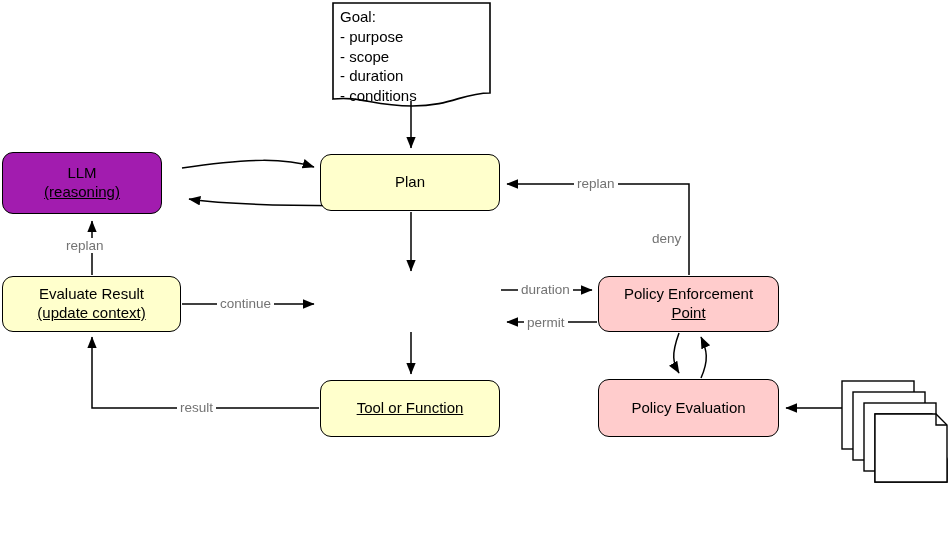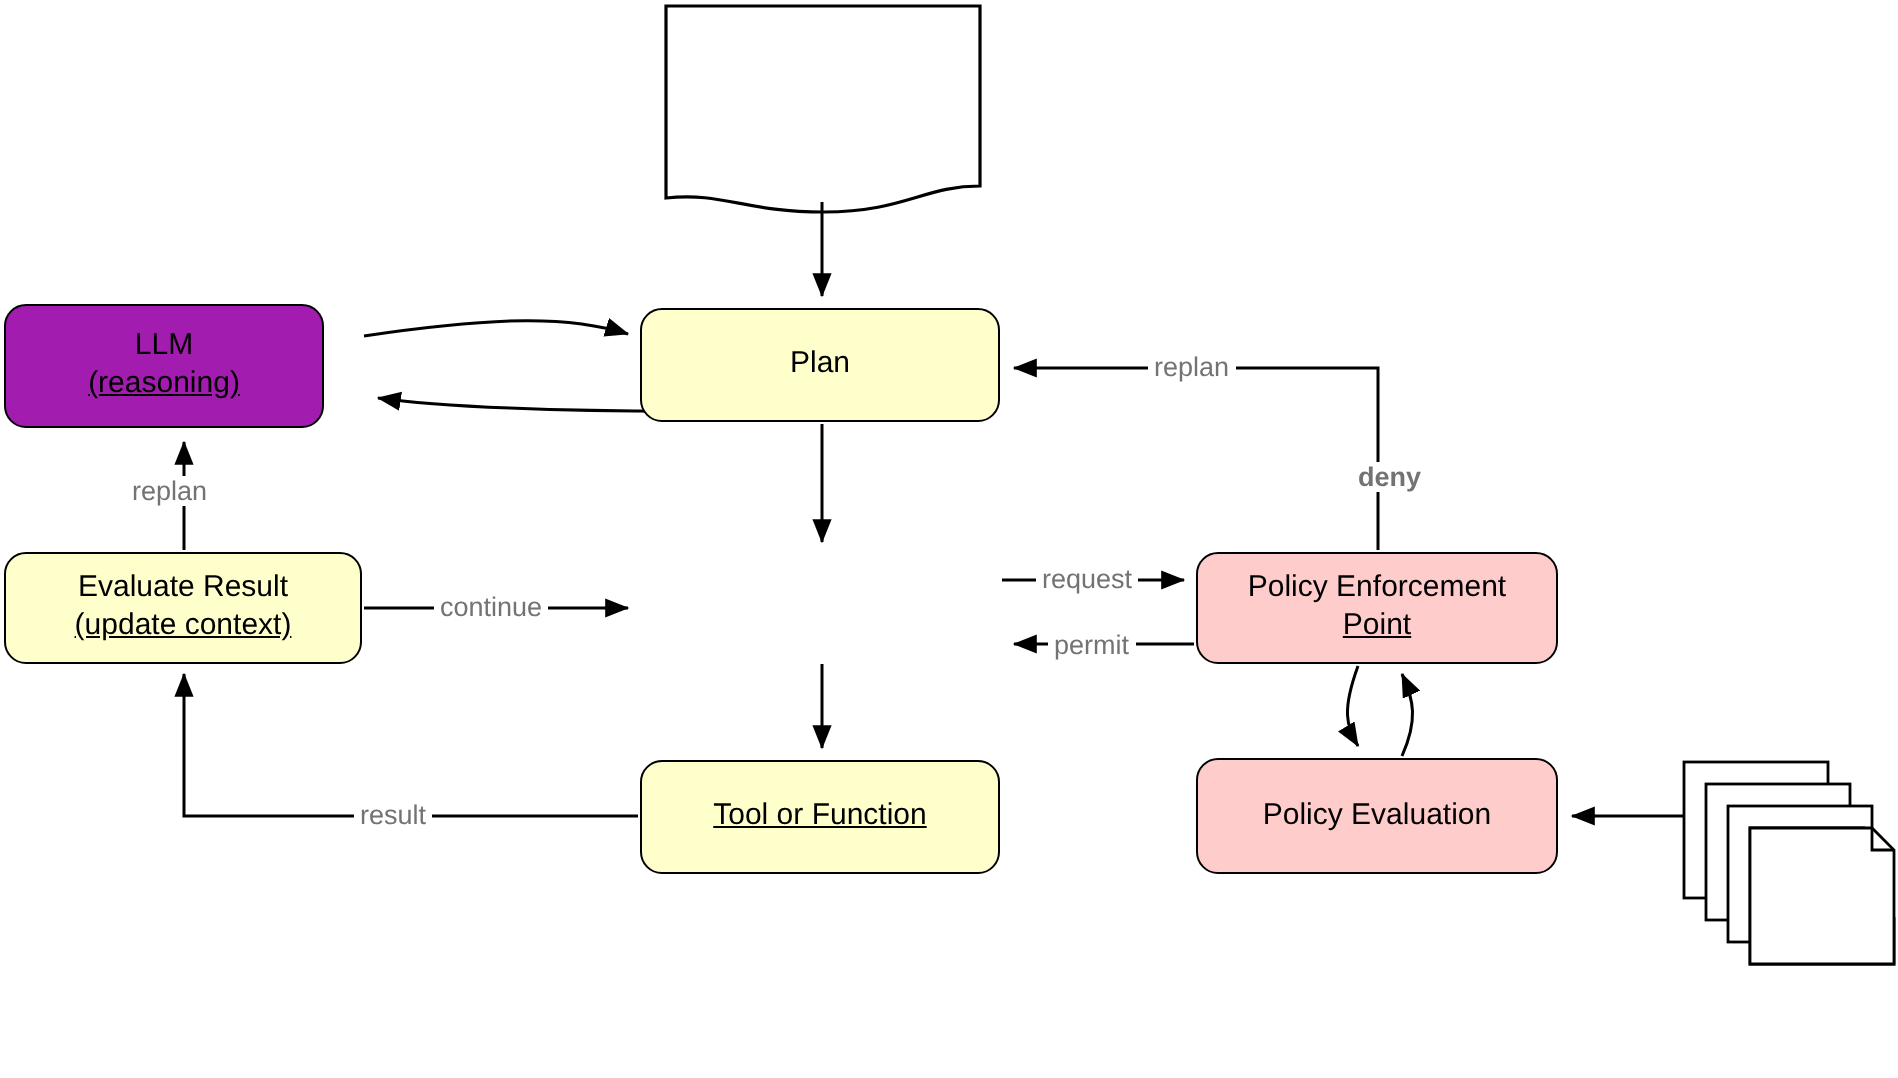--- a/index.html
+++ b/index.html
@@ -117,20 +117,25 @@
     <g fill="#ffffff" stroke="#000000" stroke-width="1.4">
       <rect x="842" y="381" width="72" height="68"></rect>
       <rect x="853" y="392" width="72" height="68"></rect>
       <rect x="864" y="403" width="72" height="68"></rect>
       <path d="M875,414 L932,414 L947,459 L947,482 L875,482 Z" fill="#ffffff"></path>
       <path d="M875,414 L936,414 L947,425 L947,482 L875,482 Z" fill="#ffffff"></path>
       <path d="M936,414 L936,425 L947,425" fill="none"></path>
     </g>
   </svg>
 
+  <div class="doc-text" style="left:340px; top:7px; width:150px;">Goal:
+- purpose
+- scope
+- duration
+- conditions</div>
 
   <div class="node" style="left:2px; top:152px; width:160px; height:62px; background:#a21caf;">
     <span>
       <span>LLM</span>
       <span class="line2">(reasoning)</span>
     </span>
   </div>
 
   <div class="node" style="left:320px; top:154px; width:180px; height:57px; background:#ffffcc;">
     <span>Plan</span>
@@ -157,23 +162,23 @@
 
   <div class="node" style="left:598px; top:379px; width:181px; height:58px; background:#ffcccc;">
     <span>Policy Evaluation</span>
   </div>
 
 
   <div class="edge-label" style="left:63px; top:238px;">replan</div>
 
   <div class="edge-label" style="left:574px; top:176px;">replan</div>
 
-  <div class="edge-label" style="left:676px; top:231px;font-weight:bold;">deny</div>
+  <div class="edge-label" style="left:649px; top:231px;">deny</div>
 
   <div class="edge-label" style="left:217px; top:296px;">continue</div>
 
-  <div class="edge-label" style="left:518px; top:282px;">request</div>
+  <div class="edge-label" style="left:518px; top:282px;">duration</div>
 
   <div class="edge-label" style="left:524px; top:315px;">permit</div>
 
   <div class="edge-label" style="left:177px; top:400px;">result</div>
 
 </div>
 
 </body></html>

